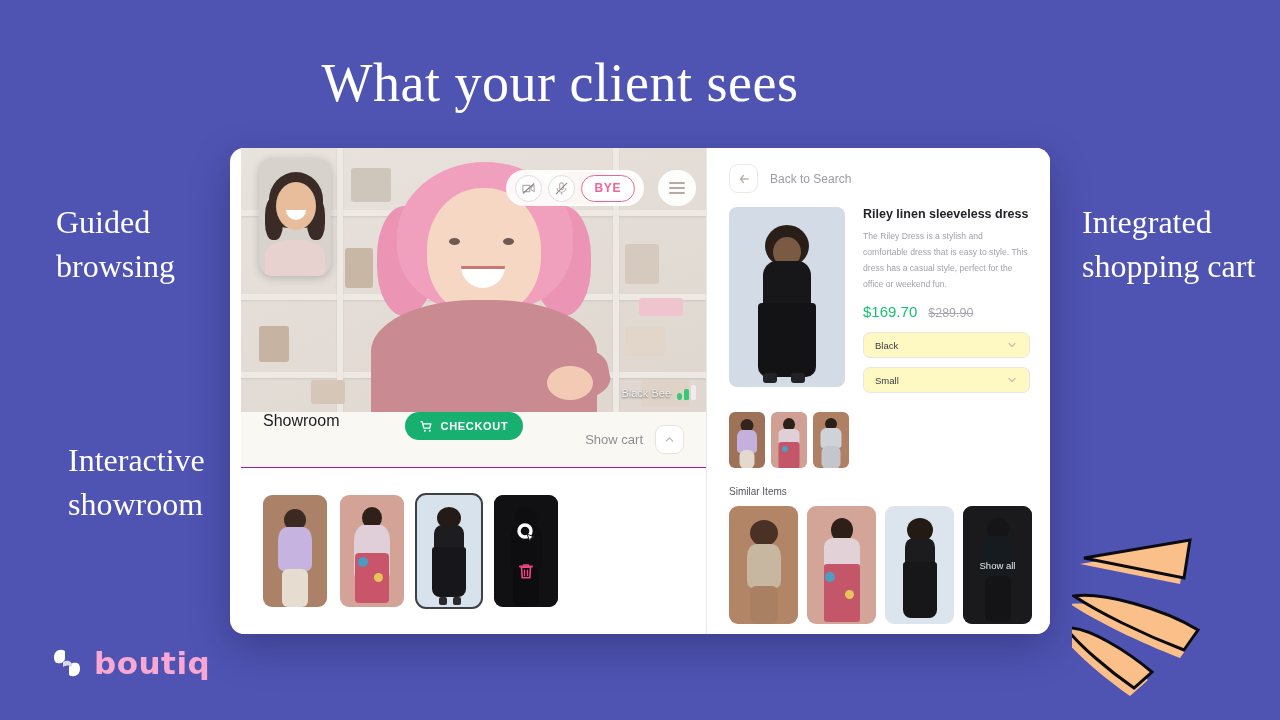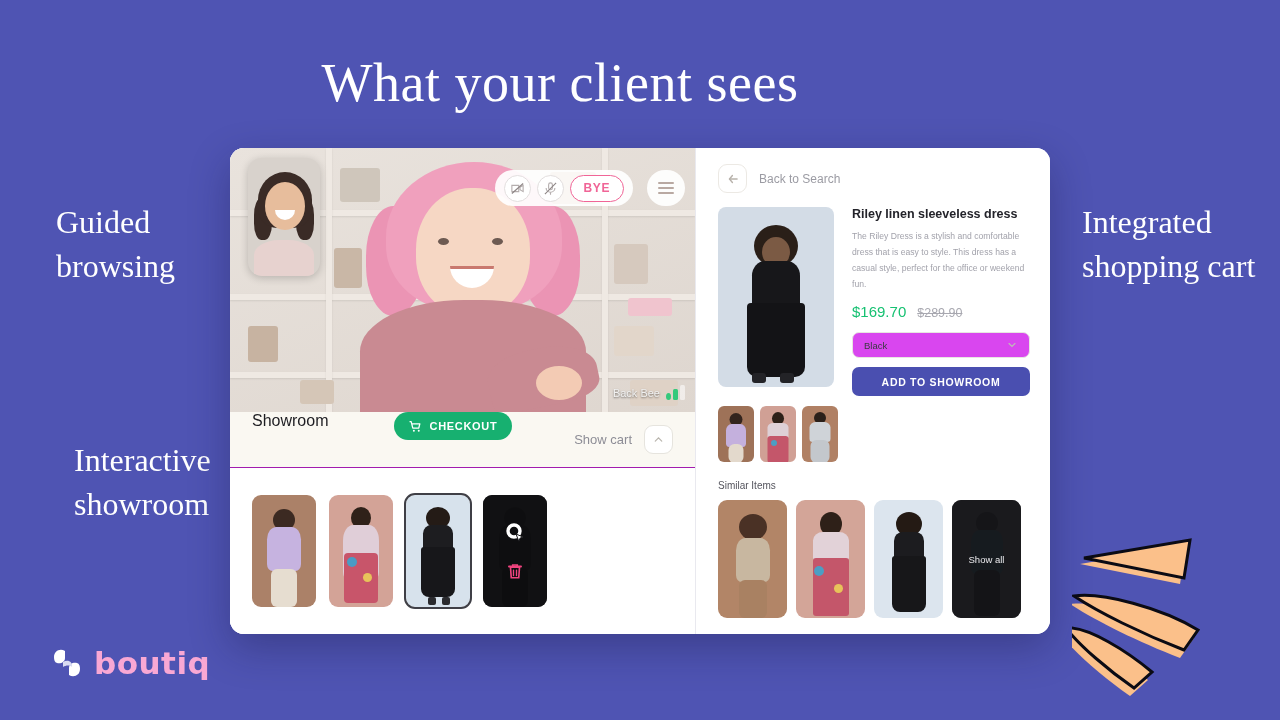--- a/index.html
+++ b/index.html
@@ -30,21 +30,21 @@
   
   .caption {
     position: absolute;
     font-family: "Liberation Serif", serif;
     font-size: 32px;
     line-height: 44px;
     color: #ffffff;
     font-weight: 400;
   }
   .caption-guided      { left: 56px;  top: 200px; width: 200px; }
-  .caption-interactive { left: 74px;  top: 438px; width: 210px; }
+  .caption-interactive { left: 68px;  top: 438px; width: 210px; }
   .caption-cart        { left: 1082px; top: 200px; width: 200px; }
 
   
   .logo {
     position: absolute;
     left: 50px;
     top: 645px;
     display: flex;
     align-items: center;
     gap: 10px;
@@ -66,20 +66,21 @@
     position: absolute;
     left: 230px;
     top: 148px;
     width: 820px;
     height: 486px;
     background: #ffffff;
     border-radius: 14px;
     box-shadow: 0 14px 40px rgba(20,20,60,.33);
     display: flex;
     overflow: hidden;
+    padding-left: 11px;
   }
 
   
   .left-pane {
     width: 466px;
     display: flex;
     flex-direction: column;
     border-right: 1px solid #e9e9ef;
     background: #fff;
   }
@@ -249,21 +250,21 @@
   .product-info { flex: 1; min-width: 0; }
   .product-title { font-size: 12.5px; font-weight: 700; color: #23232a; margin-bottom: 7px; }
   .product-desc { font-size: 8.6px; line-height: 16px; color: #a2a2ab; margin-bottom: 11px; }
   .price-row { display: flex; align-items: baseline; gap: 11px; margin-bottom: 12px; }
   .price-now { font-size: 15px; color: #16c172; font-weight: 400; }
   .price-was { font-size: 12.5px; color: #a8a8b0; text-decoration: line-through; }
 
   .select-box {
     height: 26px; border: 1px solid #e8e6e1; border-radius: 7px;
     display: flex; align-items: center; padding: 0 11px;
-    font-size: 9.5px; color: #3a3a42; margin-bottom: 9px; background: #d946ef;
+    font-size: 9.5px; color: #3a3a42; margin-bottom: 9px; background: #fef9c3;
   }
   .select-chev { margin-left: auto; }
 
   .add-btn {
     height: 29px; border-radius: 7px; background: #4a4fb0; color: #fff;
     display: flex; align-items: center; justify-content: center;
     font-size: 10.5px; font-weight: 700; letter-spacing: .7px; margin-top: 7px;
   }
 
   .variant-row { display: flex; gap: 6px; margin-top: 10px; }
@@ -378,21 +379,21 @@
         </div>
       </div>
 
       <div class="menu-btn">
         <div class="menu-line"></div>
         <div class="menu-line"></div>
         <div class="menu-line"></div>
       </div>
 
       <div class="name-chip">
-        <span class="name-chip-label">Back Bee</span>
+        <span class="name-chip-label">Black Bee</span>
         <span class="bars">
           <span class="bar bar1"></span>
             <span class="bar bar2"></span>
             <span class="bar bar3"></span>
         </span>
       </div>
     </div>
 
     <div class="showroom-bar">
       <div class="showroom-title">Showroom</div>
@@ -501,24 +502,27 @@
           <span class="price-was">$289.90</span>
         </div>
 
         <div class="select-box">
           <span>Black</span>
           <svg class="select-chev" width="12" height="12" viewBox="0 0 24 24">
             <path d="M6 9l6 6 6-6" fill="none" stroke="#bdbcb6" stroke-width="2.2" stroke-linecap="round"></path>
           </svg>
         </div>
 
-
-        <div class="add-btn">
-          <span>ADD TO SHOWROOM</span>
-        </div>
+        <div class="select-box">
+          <span>Small</span>
+          <svg class="select-chev" width="12" height="12" viewBox="0 0 24 24">
+            <path d="M6 9l6 6 6-6" fill="none" stroke="#bdbcb6" stroke-width="2.2" stroke-linecap="round"></path>
+          </svg>
+        </div>
+
       </div>
     </div>
 
     <div class="variant-row">
       <div class="variant-thumb" style="background:#9e7258;">
         <div class="fig">
           <div class="fig-head" style="top:7px; width:13px; height:13px; background:#33241d;"></div>
           <div class="fig-body" style="top:18px; width:20px; height:23px; background:#c4b0dd;"></div>
           <div class="fig-legs" style="top:38px; width:15px; height:19px; background:#e3d9cc;"></div>
         </div>

